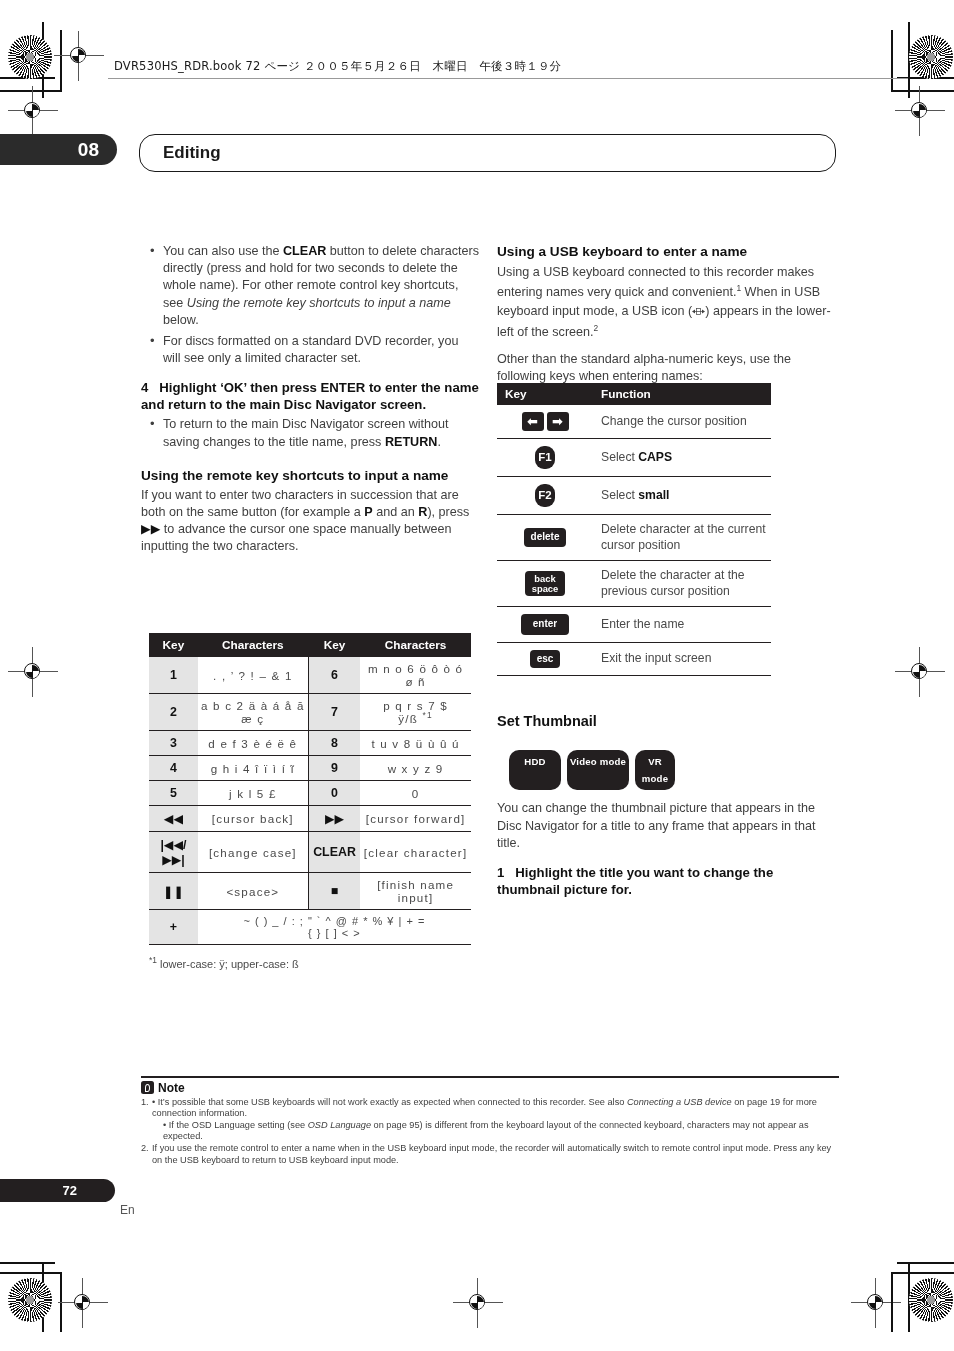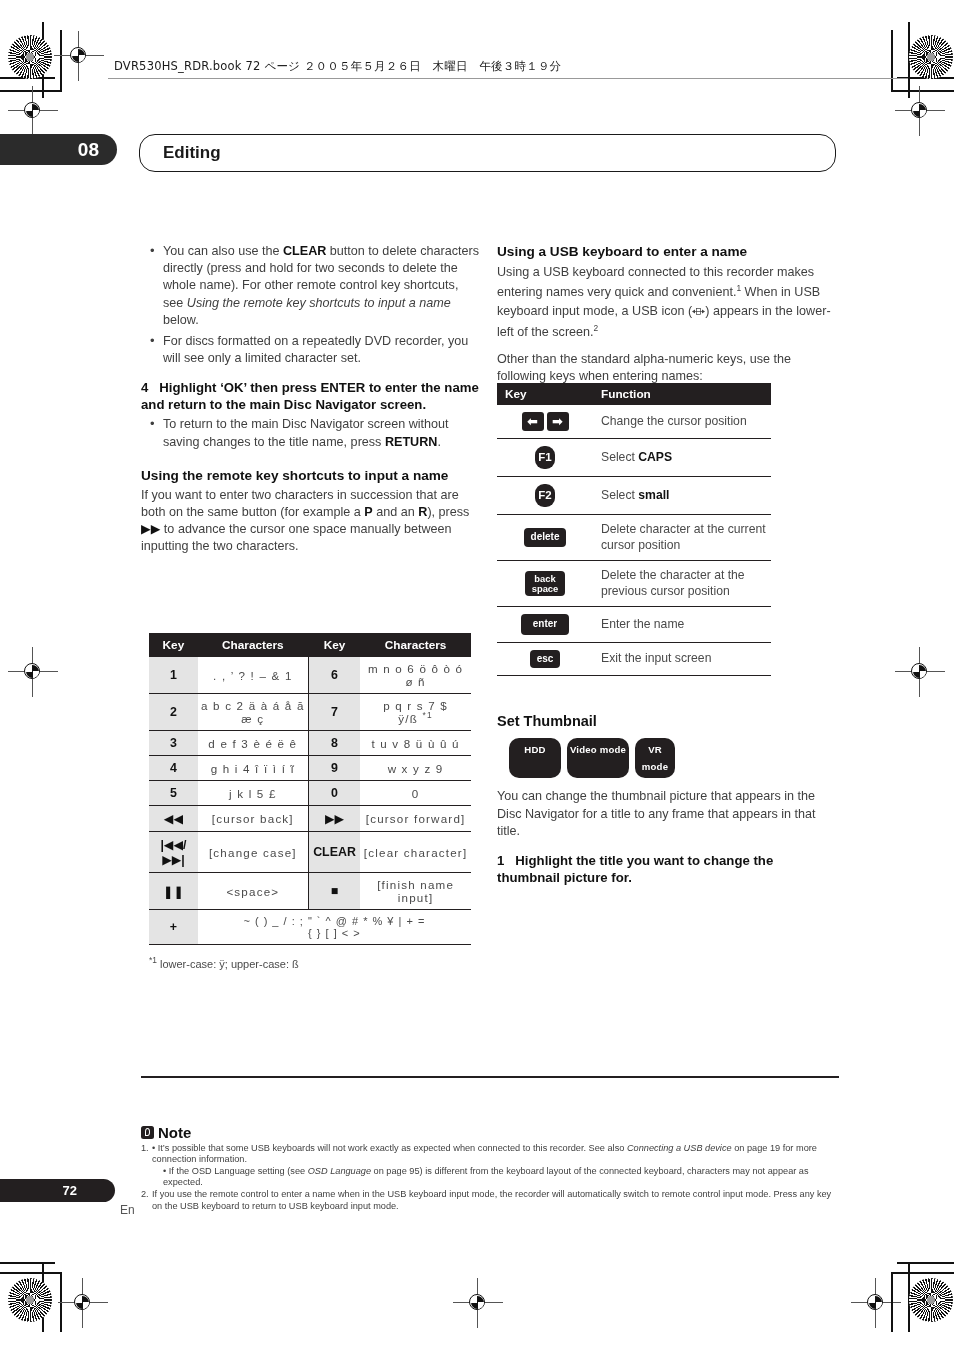--- a/index.html
+++ b/index.html
@@ -82,35 +82,35 @@
       font-weight:bold;text-align:center;font-size:10px;line-height:1.05;vertical-align:middle;}
   .kcap.sq{width:20px;height:23px;padding-top:5px;box-sizing:border-box;font-size:11.5px;}
   .kcap.arrow{width:22px;height:19px;padding:0;display:inline-flex;align-items:center;justify-content:center;
       font-size:13px;margin:0 1.5px;border-radius:3px;}
   .kcap.del{padding:4px 7px;border-radius:4px;}
   .kcap.bs{padding:3px 7px;border-radius:4px;font-size:9.4px;}
   .kcap.ent{padding:5px 12px;border-radius:4px;}
   .kcap.esc{padding:4px 7px;border-radius:4px;}
 
   
-  .badges{margin:8px 0 10px 0;display:flex;gap:6px;padding-left:12px;}
+  .badges{margin:20px 0 10px 0;display:flex;gap:6px;padding-left:12px;}
   .badge{background:#231f20;color:#fff;border-radius:10px;font-size:9.6px;font-weight:bold;
       padding:3px 0;text-align:center;letter-spacing:.2px;}
   .badge.hdd{width:52px;}
   .badge.vid{width:62px;}
   .badge.vr{width:40px;}
 
   
   .noteblock{position:absolute;left:141px;top:1076px;width:698px;}
   .noterule{height:1.6px;background:#231f20;width:698px;}
   .notehead{display:flex;align-items:center;gap:4px;margin-top:3px;}
   .noteicon{width:13px;height:13px;background:#231f20;border-radius:2.5px;position:relative;}
   .noteicon:after{content:"";position:absolute;left:4px;top:2.5px;width:5px;height:8px;
       border:1.4px solid #fff;border-radius:50% 50% 50% 0;box-sizing:border-box;}
-  .notehead span{font-size:15px;font-weight:bold;color:#111;margin-top:43px;}
+  .notehead span{font-size:12px;font-weight:bold;color:#111;}
   .notes{margin-top:2px;font-size:9.2px;line-height:11.6px;color:#3f3f3f;}
   .notes .nrow{display:flex;margin-bottom:0px;}
   .notes .num{width:11px;flex:0 0 11px;}
   .notes .ntxt{flex:1;}
   .notes .sub{padding-left:11px;}
   .notes i{font-style:italic;}
 
   
   .pagenum{position:absolute;left:-40px;top:1179px;width:155px;height:23px;background:#231f20;
       border-radius:0 12px 12px 0;color:#fff;font-weight:bold;font-size:13px;
@@ -200,21 +200,21 @@
     <span>08</span>
   </div>
 <div class="chaptitle">
     <span>Editing</span>
   </div>
 
 <div class="col left">
 
   <ul class="bul">
     <li>You can also use the <b>CLEAR</b> button to delete characters directly (press and hold for two seconds to delete the whole name). For other remote control key shortcuts, see <i>Using the remote key shortcuts to input a name</i> below.</li>
-    <li>For discs formatted on a repeatedly DVD recorder, you will see only a limited character set.</li>
+    <li>For discs formatted on a standard DVD recorder, you will see only a limited character set.</li>
   </ul>
 
   <div class="step"><span class="n">4</span>Highlight ‘OK’ then press ENTER to enter the name and return to the main Disc Navigator screen.</div>
 
   <ul class="bul">
     <li>To return to the main Disc Navigator screen without saving changes to the title name, press <b>RETURN</b>.</li>
   </ul>
 
   <h3 class="sec first">Using the remote key shortcuts to input a name</h3>
   <p>If you want to enter two characters in succession that are both on the same button (for example a <b>P</b> and an <b>R</b>), press <b>▶▶</b> to advance the cursor one space manually between inputting the two characters.</p>

